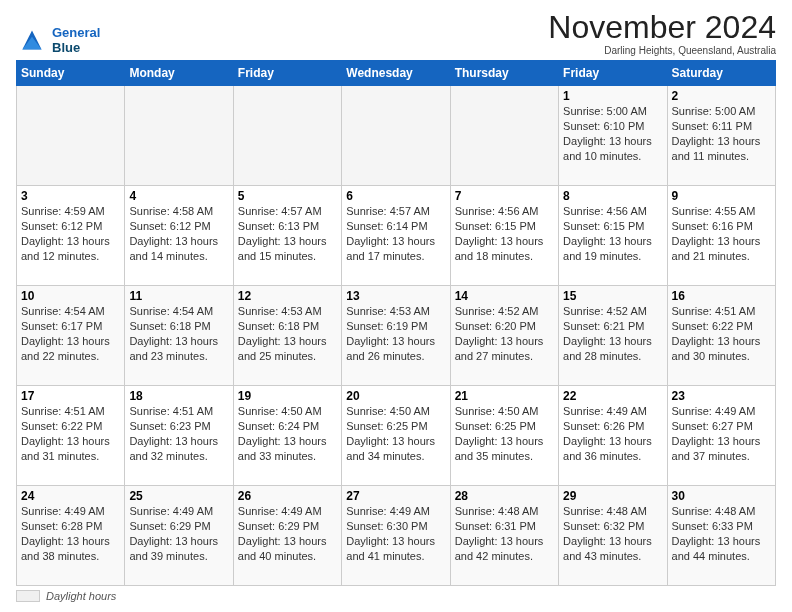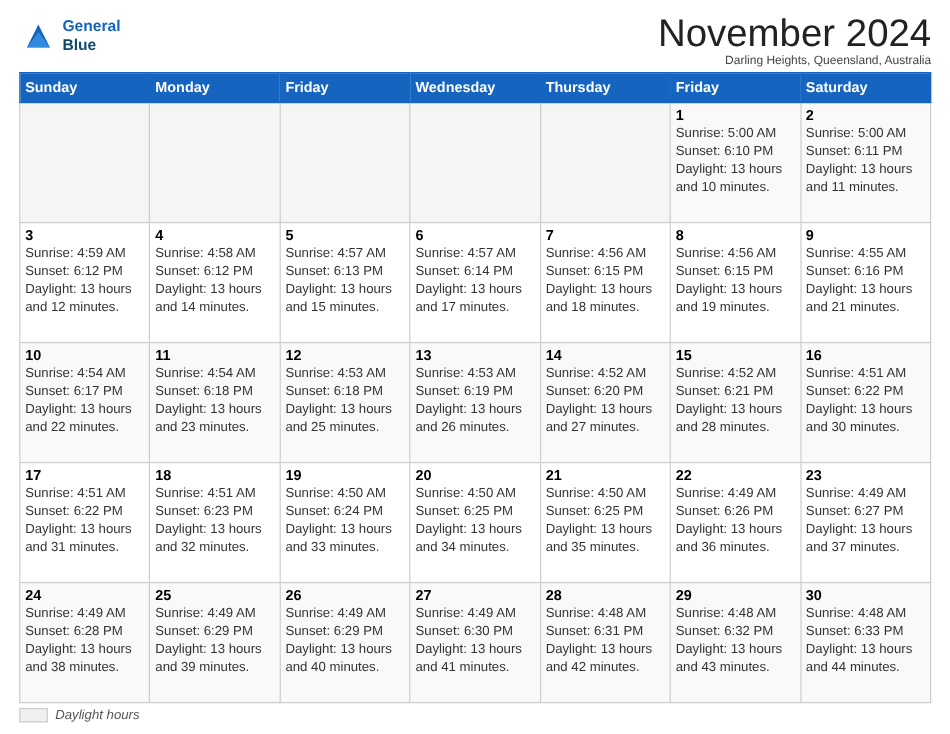--- a/index.html
+++ b/index.html
@@ -12,21 +12,21 @@
     }
     .page {
       width: 792px;
       height: 612px;
       padding: 10px 16px 10px 16px;
       display: flex;
       flex-direction: column;
     }
     .header {
       display: flex;
-      align-items: flex-start;
+      align-items: flex-end;
       justify-content: space-between;
       margin-bottom: 4px;
     }
     .logo {
       display: flex;
       align-items: center;
       gap: 4px;
       margin-top: 4px;
     }
     .logo-text {

